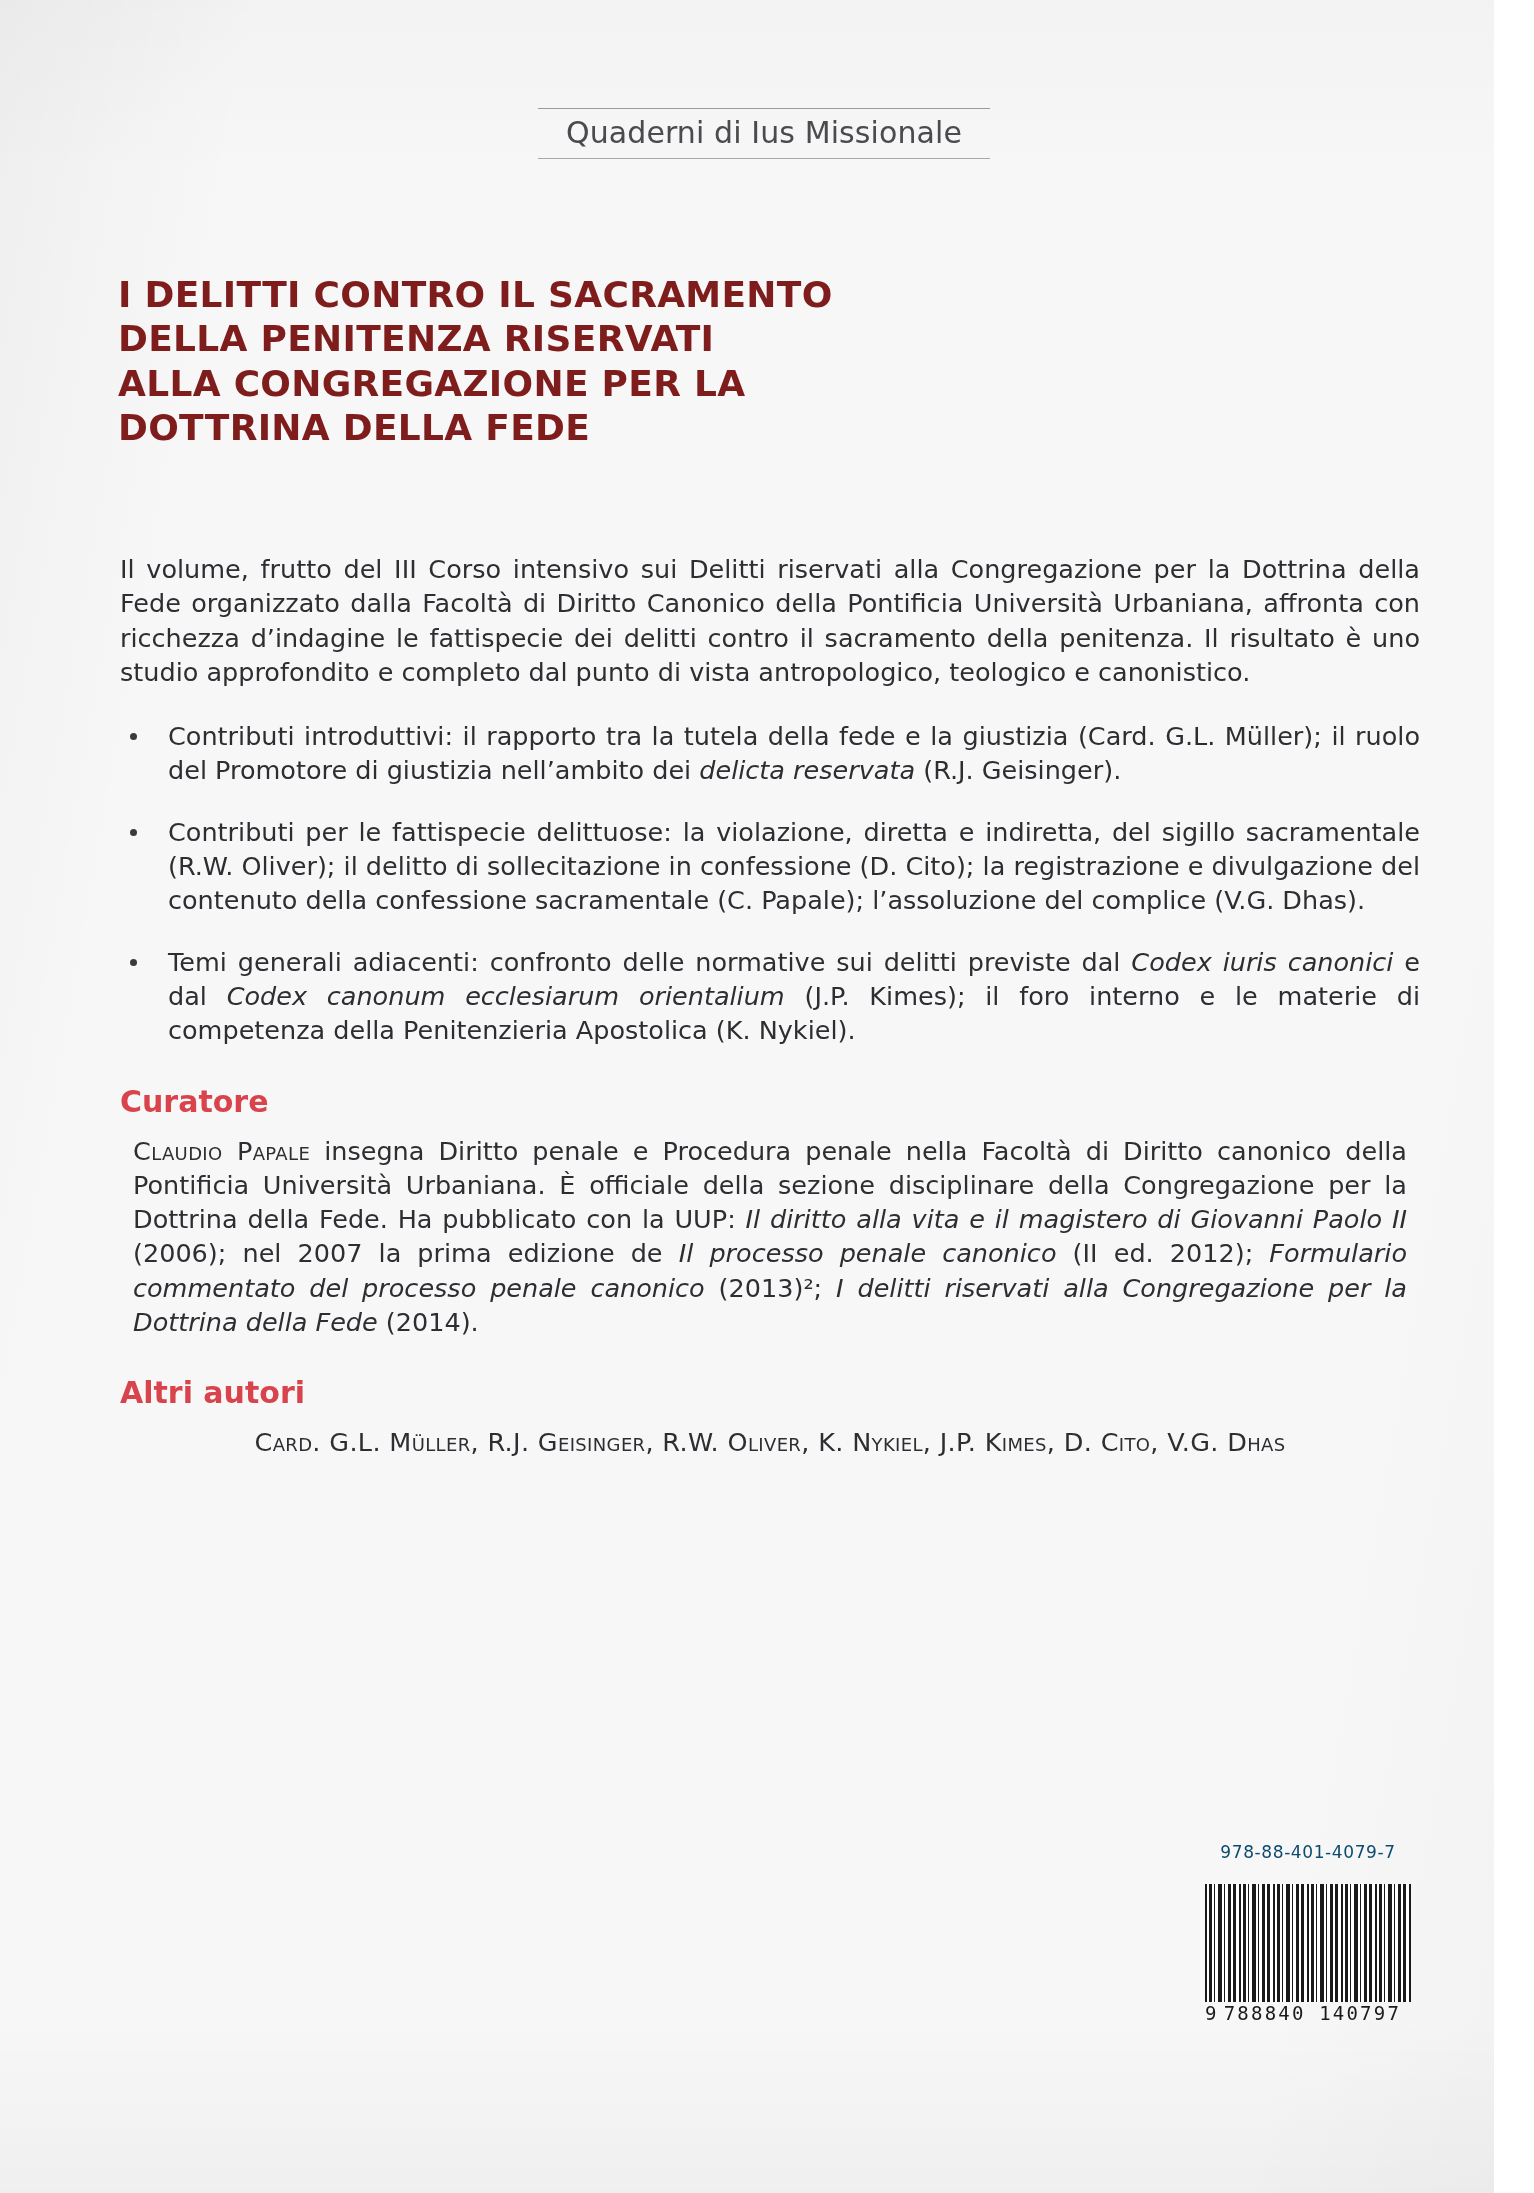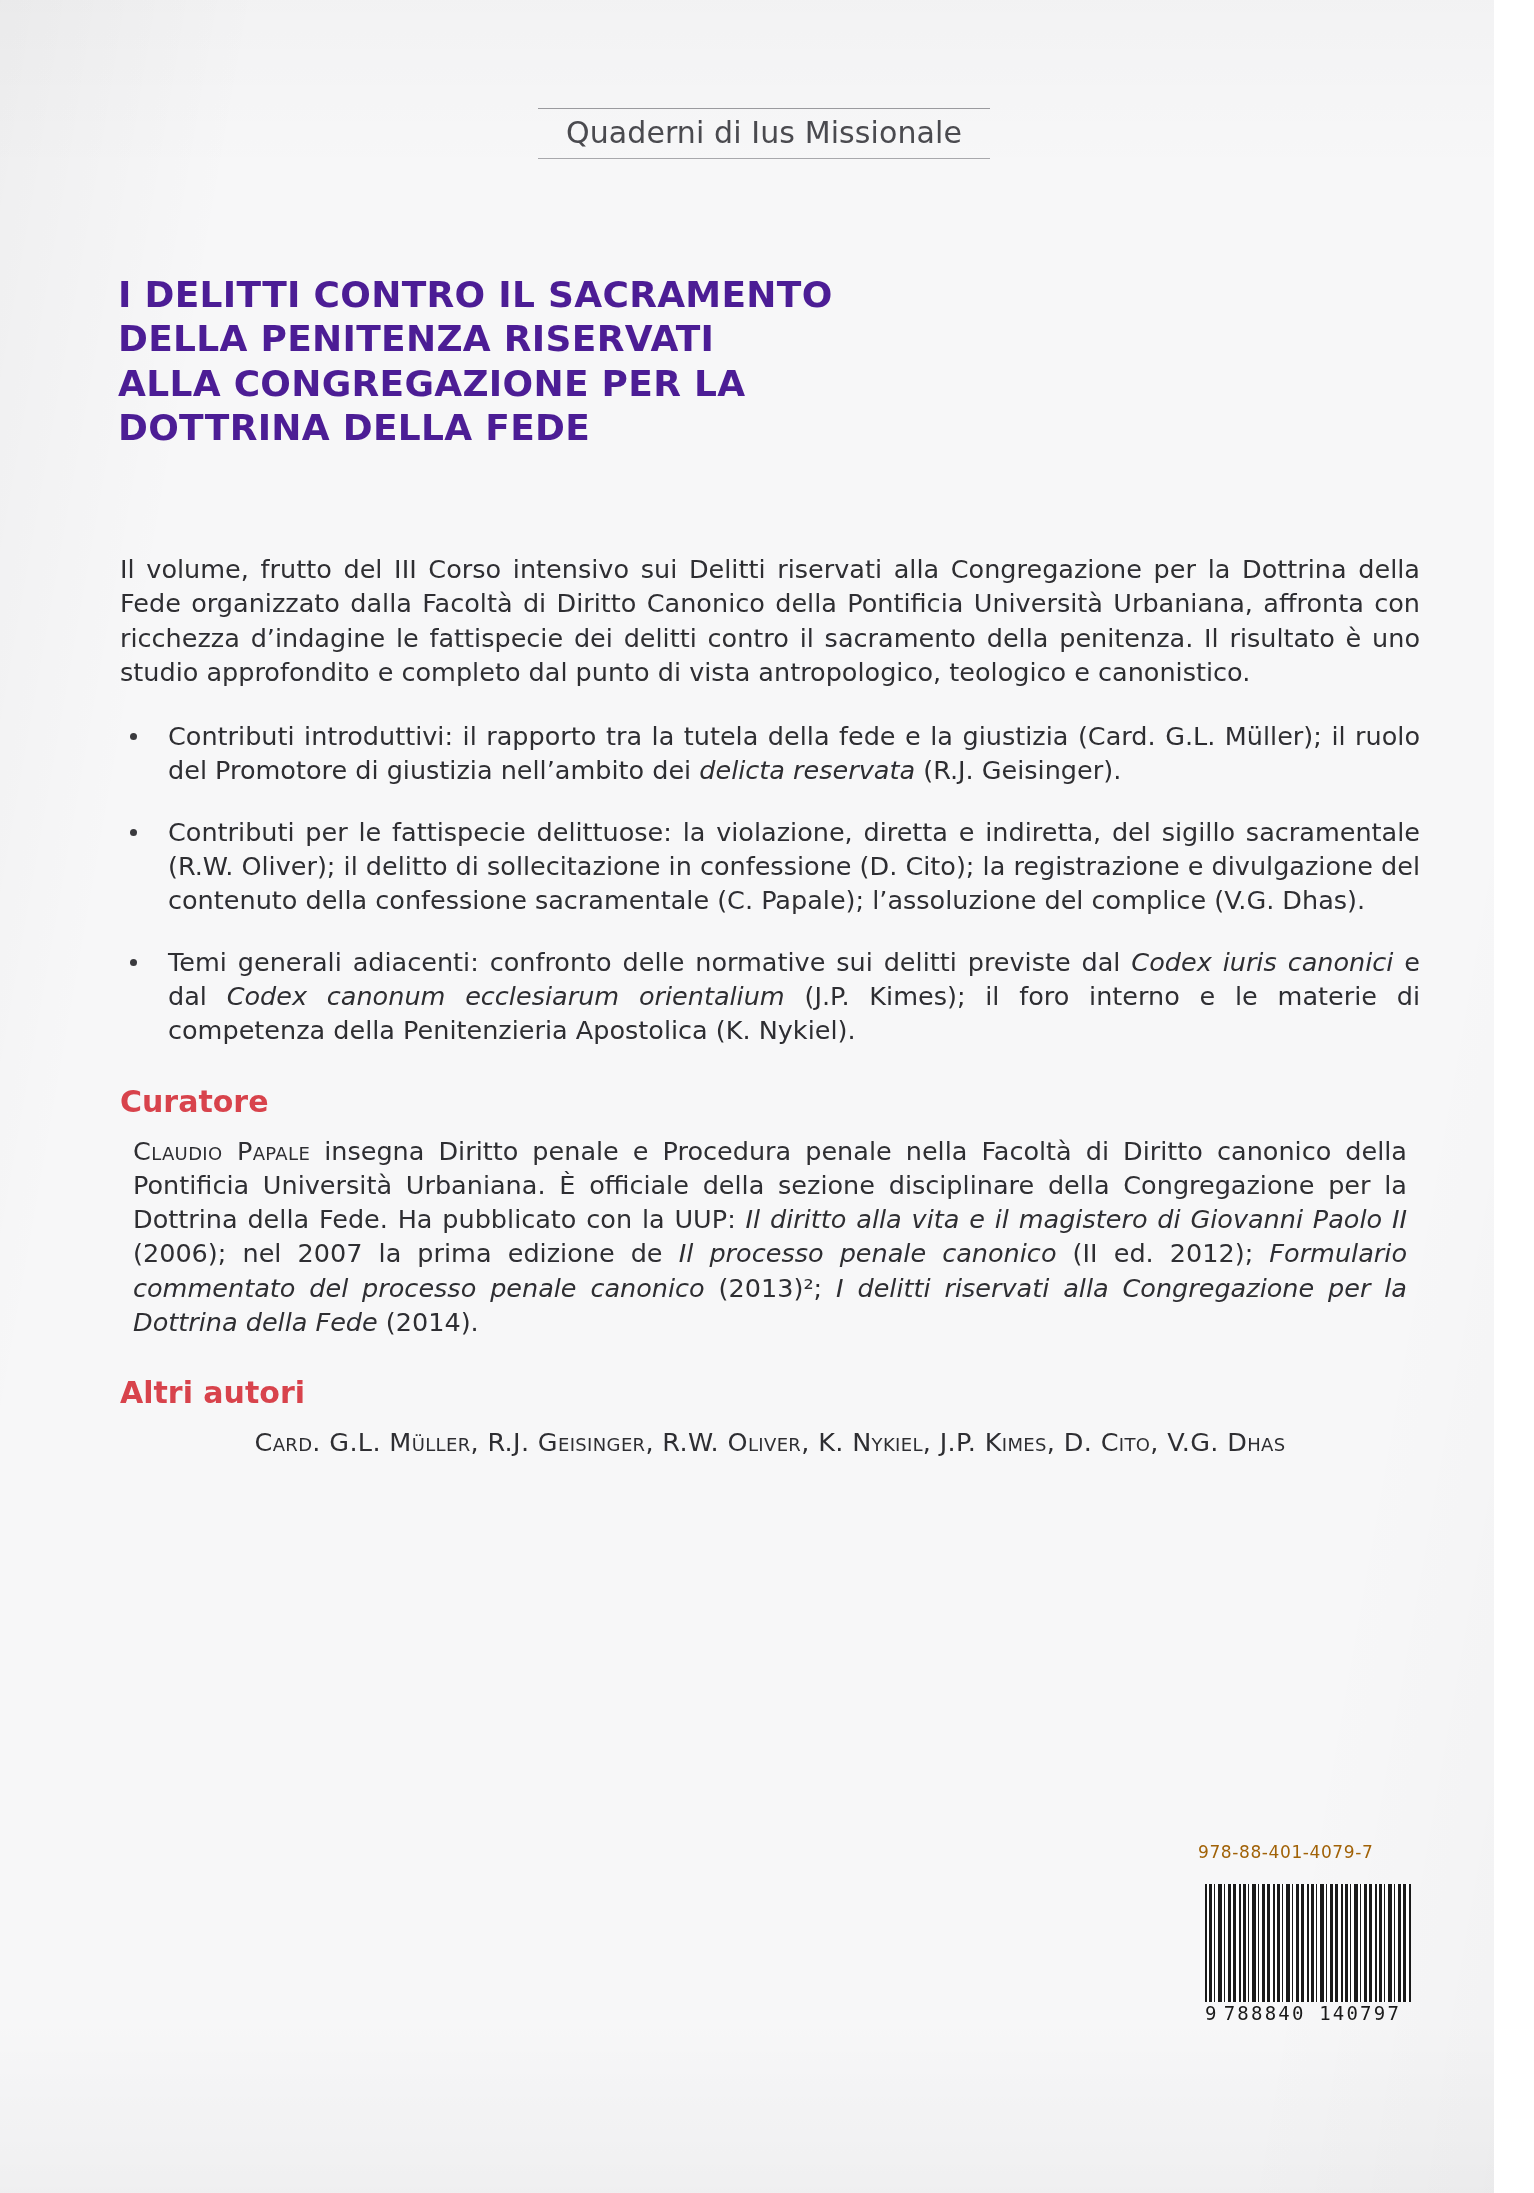--- a/index.html
+++ b/index.html
@@ -57,21 +57,21 @@
     line-height: 1.05;
     white-space: nowrap;
   }
 
   
   .book-title {
     position: absolute;
     left: 118px;
     top: 273px;
     width: 960px;
-    color: #4c1d95;
+    color: #7f1d1d;
     font-family: "DejaVu Sans", sans-serif;
     font-weight: bold;
     font-size: 36px;
     line-height: 1.23;
     letter-spacing: 0.3px;
   }
   .book-title .tline { display: block; white-space: nowrap; }
 
   
   .body-col {
@@ -139,23 +139,23 @@
   
   .barcode-area {
     position: absolute;
     left: 1198px;
     top: 1842px;
     width: 220px;
   }
   .isbn-text {
     font-family: "DejaVu Sans", sans-serif;
     font-size: 17px;
-    color: #a16207;
+    color: #0c4a6e;
     letter-spacing: 0.6px;
-    text-align: left;
+    text-align: center;
     margin-bottom: 22px;
     white-space: nowrap;
   }
   .barcode-box {
     position: relative;
     width: 206px;
     margin: 12px auto;
   }
   .bars {
     height: 118px;

